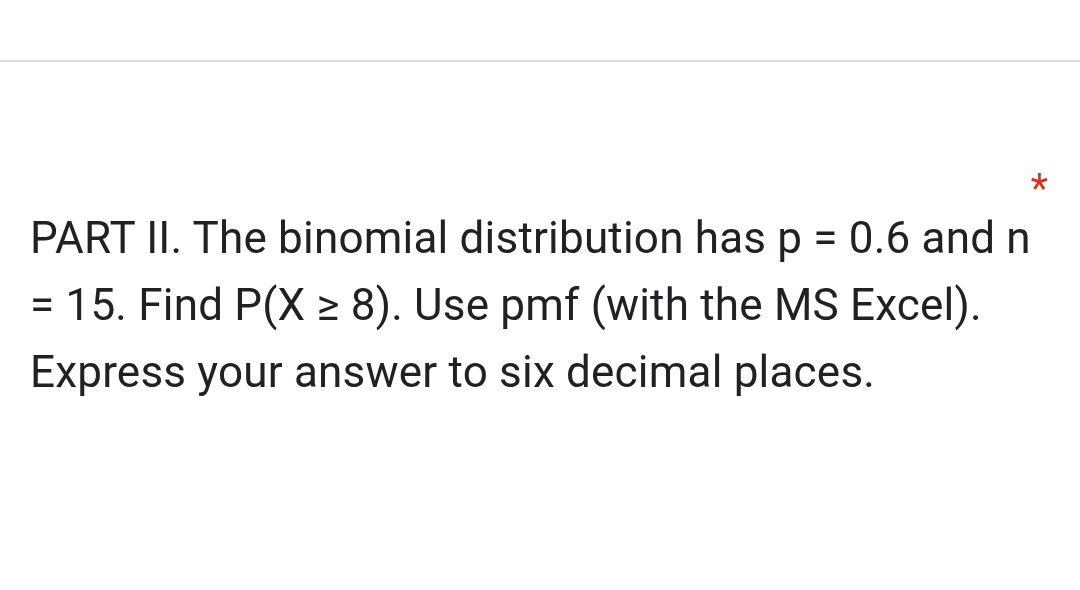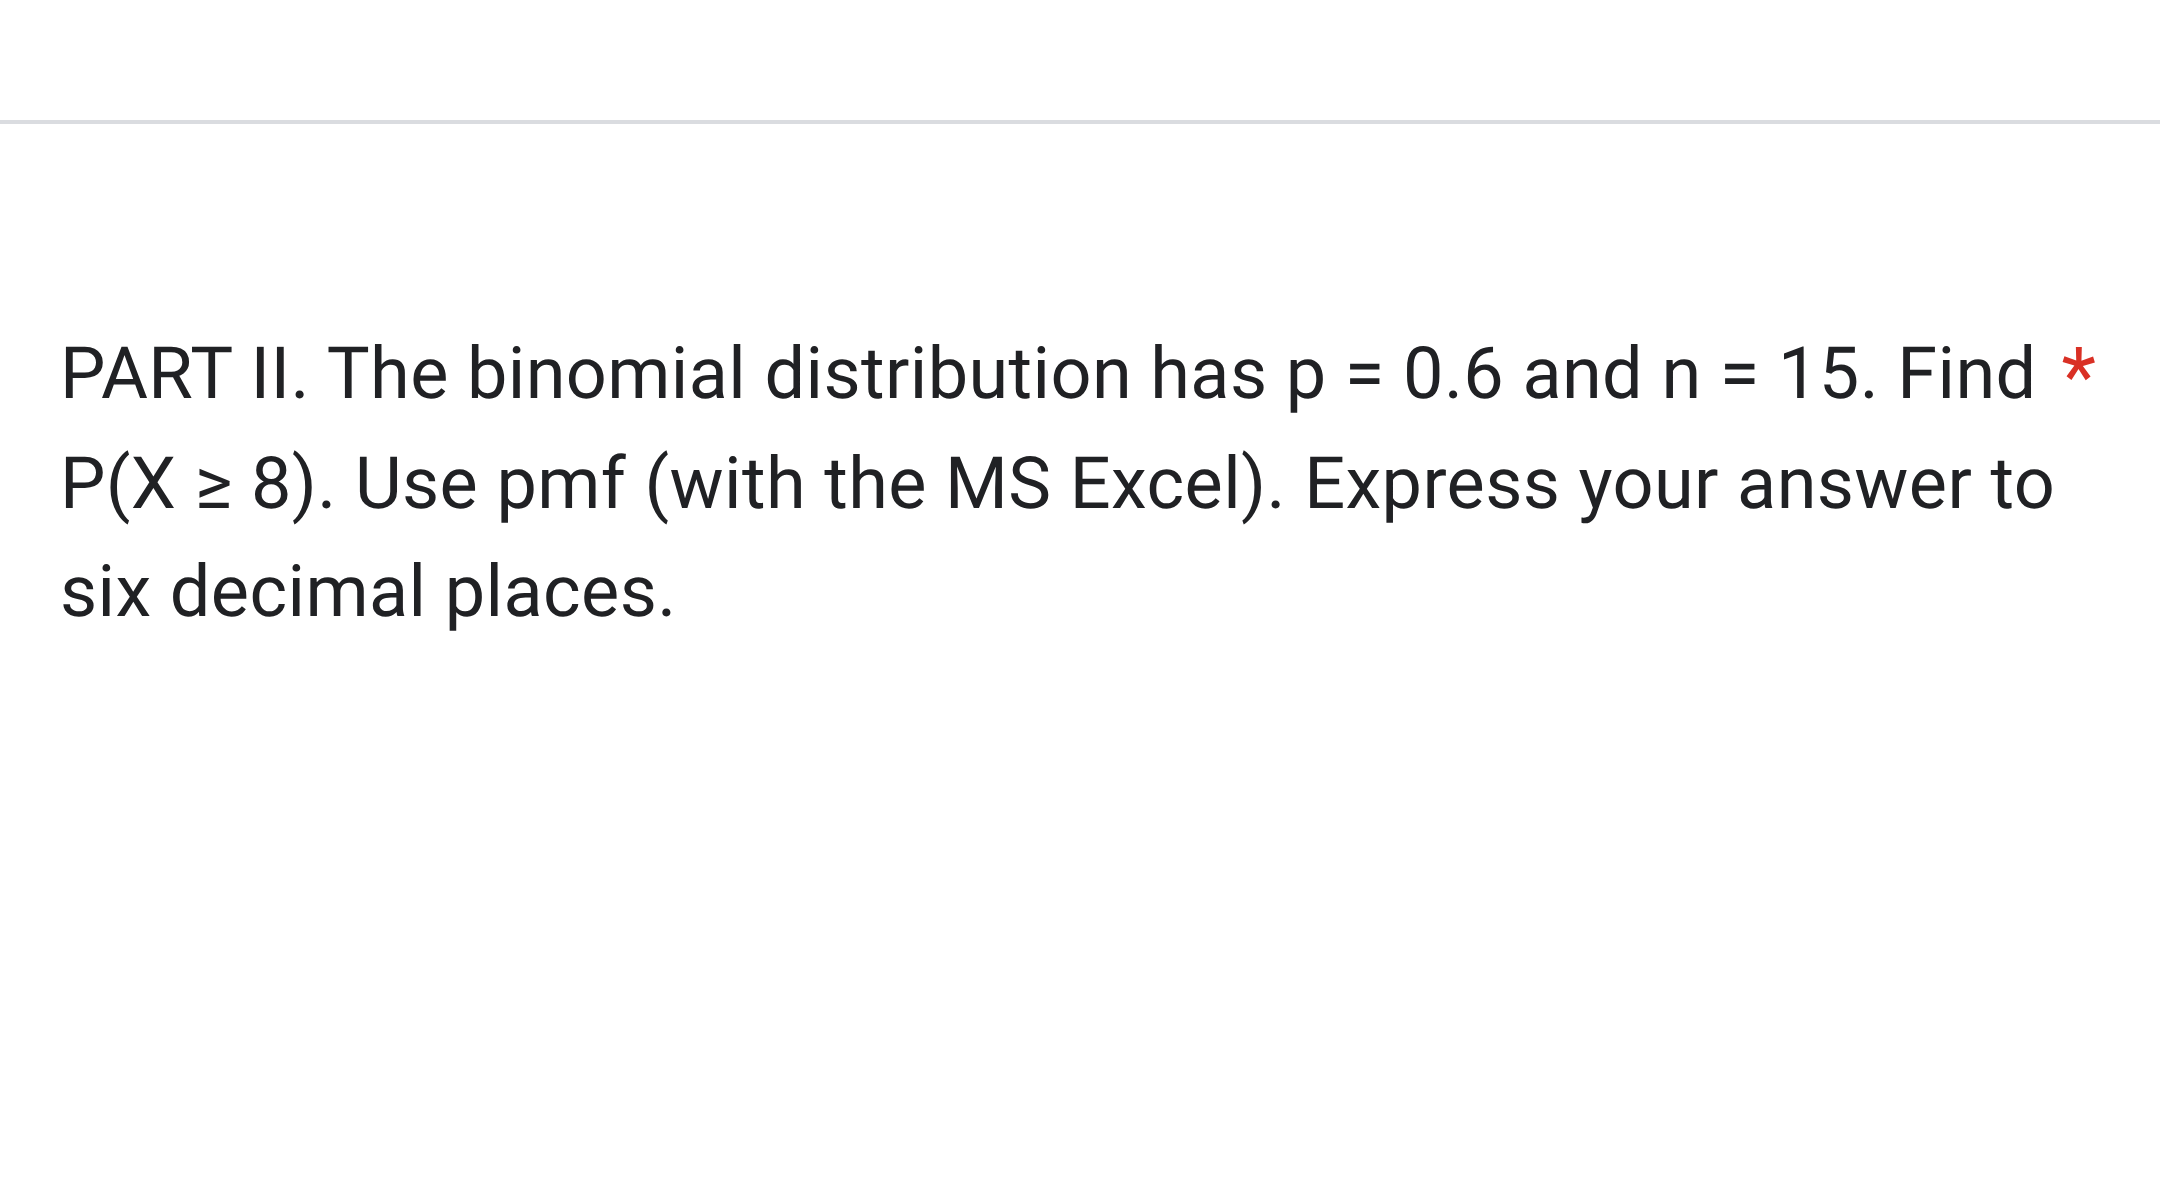--- a/index.html
+++ b/index.html
@@ -22,25 +22,26 @@
       height: 2px;
       background: #dadce0;
     }
     .question-container {
       position: absolute;
       top: 160px;
       left: 30px;
       right: 30px;
     }
     .question-text {
-      font-size: 36px;
+      font-size: 44px;
       line-height: 1.52;
       color: #202124;
       letter-spacing: 0.2px;
       font-weight: 400;
+      margin-top: 45px;
     }
     .required-asterisk {
       position: absolute;
       top: 165px;
       right: 32px;
       color: #d93025;
       font-size: 40px;
       font-weight: 400;
     }
   </style>

